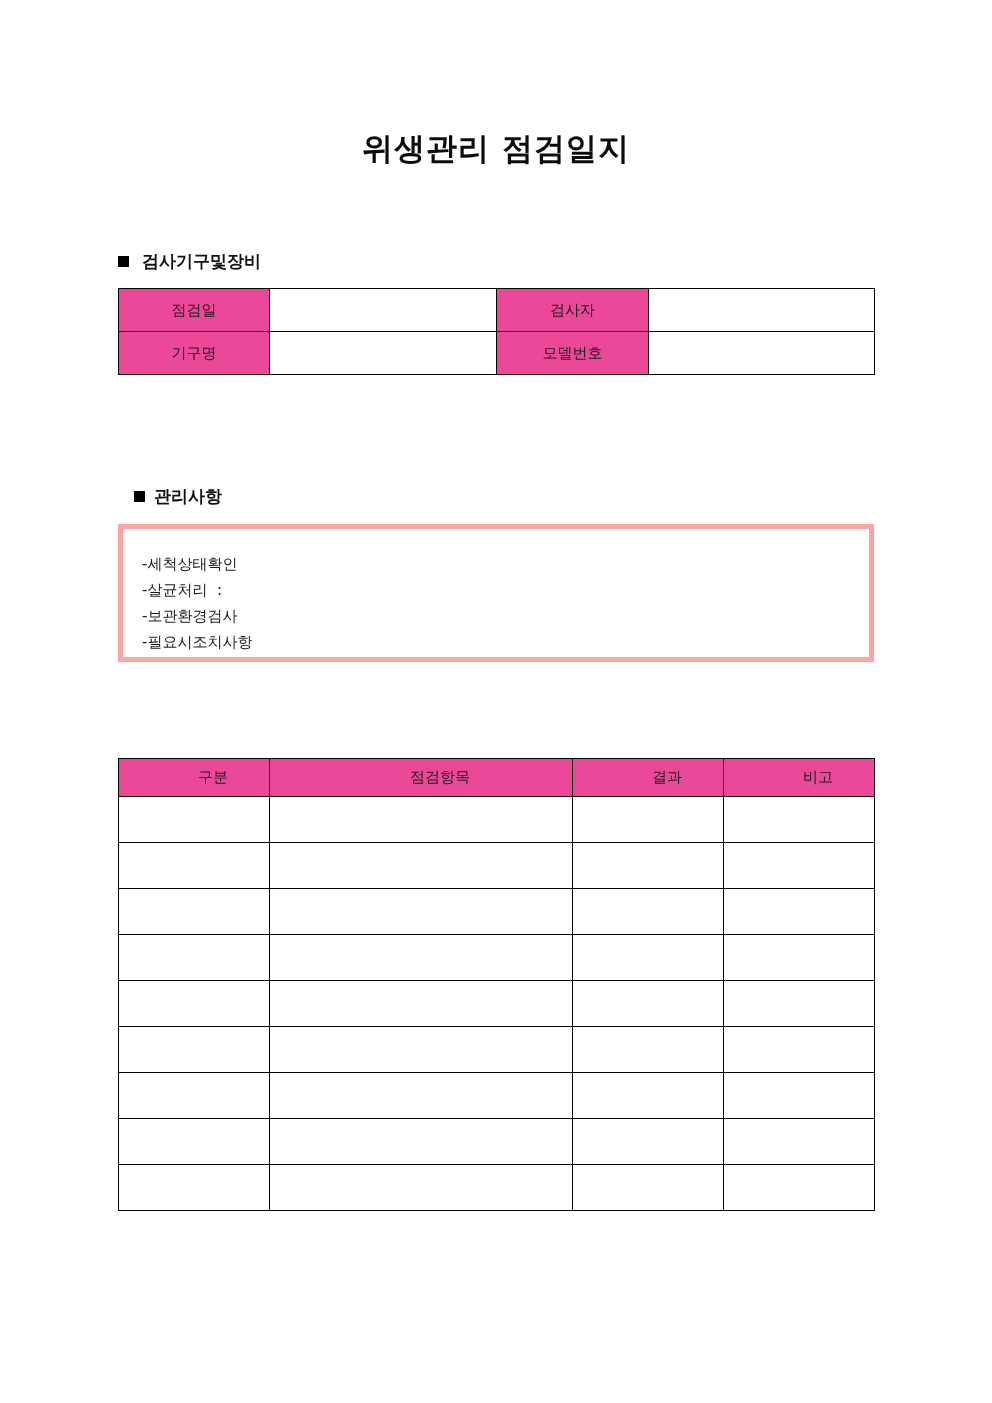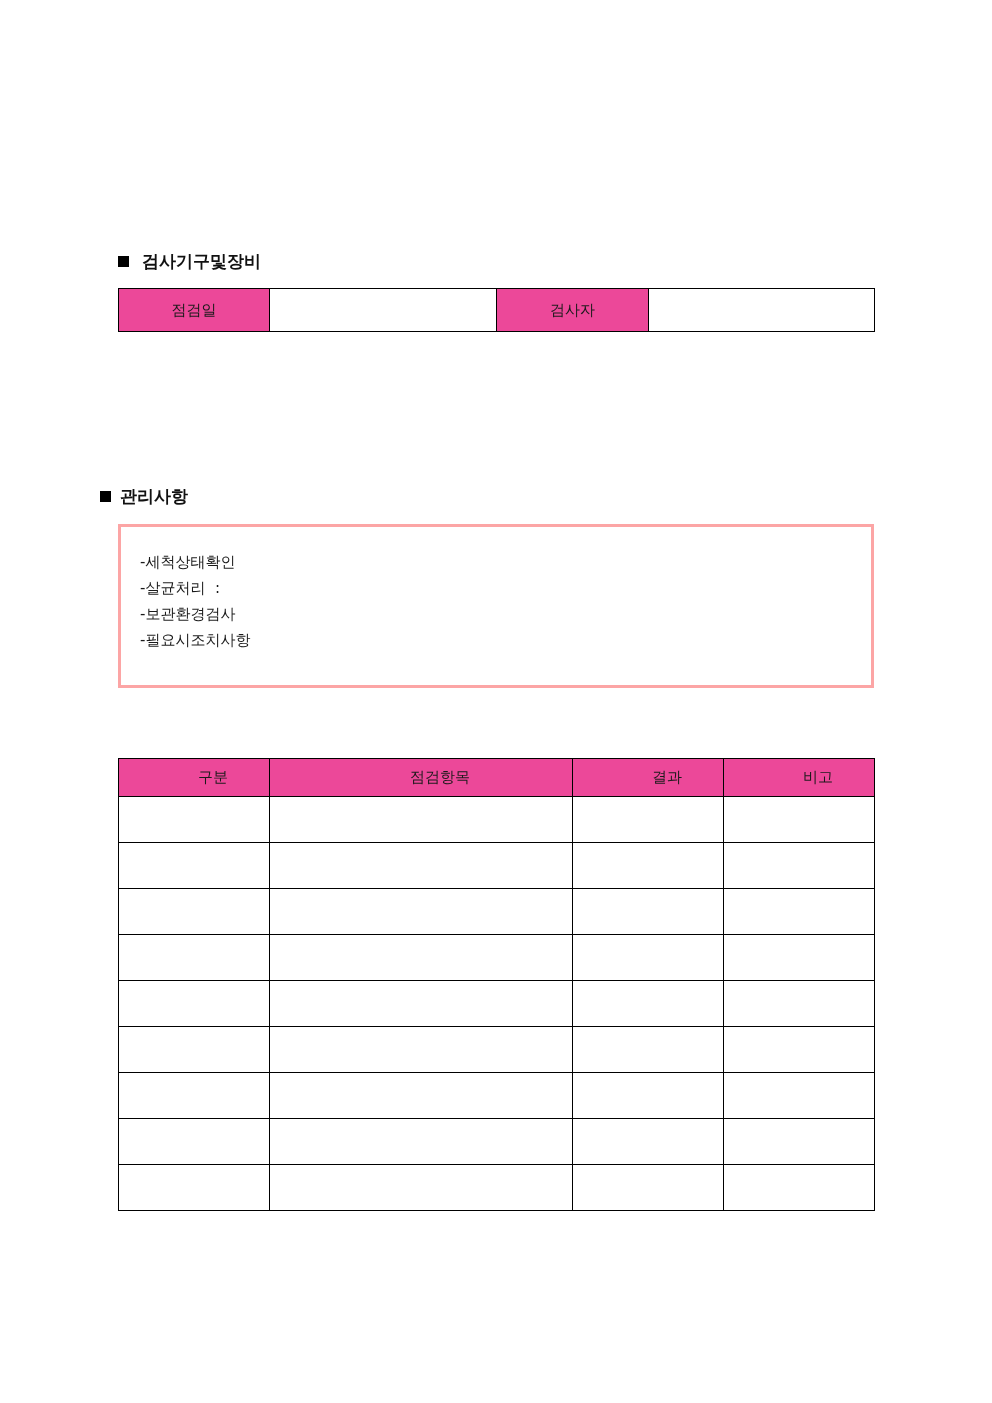--- a/index.html
+++ b/index.html
@@ -49,21 +49,21 @@
   .section-heading .bullet {
     display: inline-block;
     width: 11px;
     height: 11px;
     background: #000000;
     flex: 0 0 auto;
     position: relative;
     top: 0px;
   }
   #heading-equipment { left: 118px; top: 250px; gap: 13px; }
-  #heading-management { left: 100px; top: 485px; }
+  #heading-management { left: 134px; top: 485px; }
 
   
   table.doc-table {
     position: absolute;
     border-collapse: collapse;
     table-layout: fixed;
     font-size: 15px;
   }
   table.doc-table td,
   table.doc-table th {
@@ -89,22 +89,22 @@
     width: 756px;
   }
   #equipment-table td { height: 43px; }
 
   
   #management-box {
     position: absolute;
     left: 118px;
     top: 524px;
     width: 756px;
-    height: 164px;
-    border: 3px solid #fca5a5;
+    height: 138px;
+    border: 5px solid #fca5a5;
     box-sizing: border-box;
     background: #ffffff;
   }
   #management-box ul {
     list-style: none;
     margin: 0;
     padding: 22px 0 0 19px;
   }
   #management-box li {
     font-size: 15px;
@@ -125,38 +125,45 @@
   .col-gubun  { width: 151px; }
   .col-item   { width: 303px; }
   .col-result { width: 151px; }
   .col-remark { width: 151px; }
 </style>
 </head>
 <body>
 
 <div class="page">
 
+  <div class="doc-title">위생관리 점검일지</div>
 
   <div class="section-heading" id="heading-equipment">
     <span class="bullet"></span>
     <span>검사기구및장비</span>
   </div>
 
   <table class="doc-table" id="equipment-table">
     <colgroup>
       <col style="width:151px">
       <col style="width:227px">
       <col style="width:152px">
       <col style="width:226px">
     </colgroup>
     <tbody>
       <tr>
         <td class="label-cell">점검일</td>
         <td></td>
         <td class="label-cell">검사자</td>
+        <td></td>
+      </tr>
+      <tr>
+        <td class="label-cell">기구명</td>
+        <td></td>
+        <td class="label-cell">모델번호</td>
         <td></td>
       </tr>
     </tbody>
   </table>
 
   <div class="section-heading" id="heading-management">
     <span class="bullet"></span>
     <span>관리사항</span>
   </div>
 

